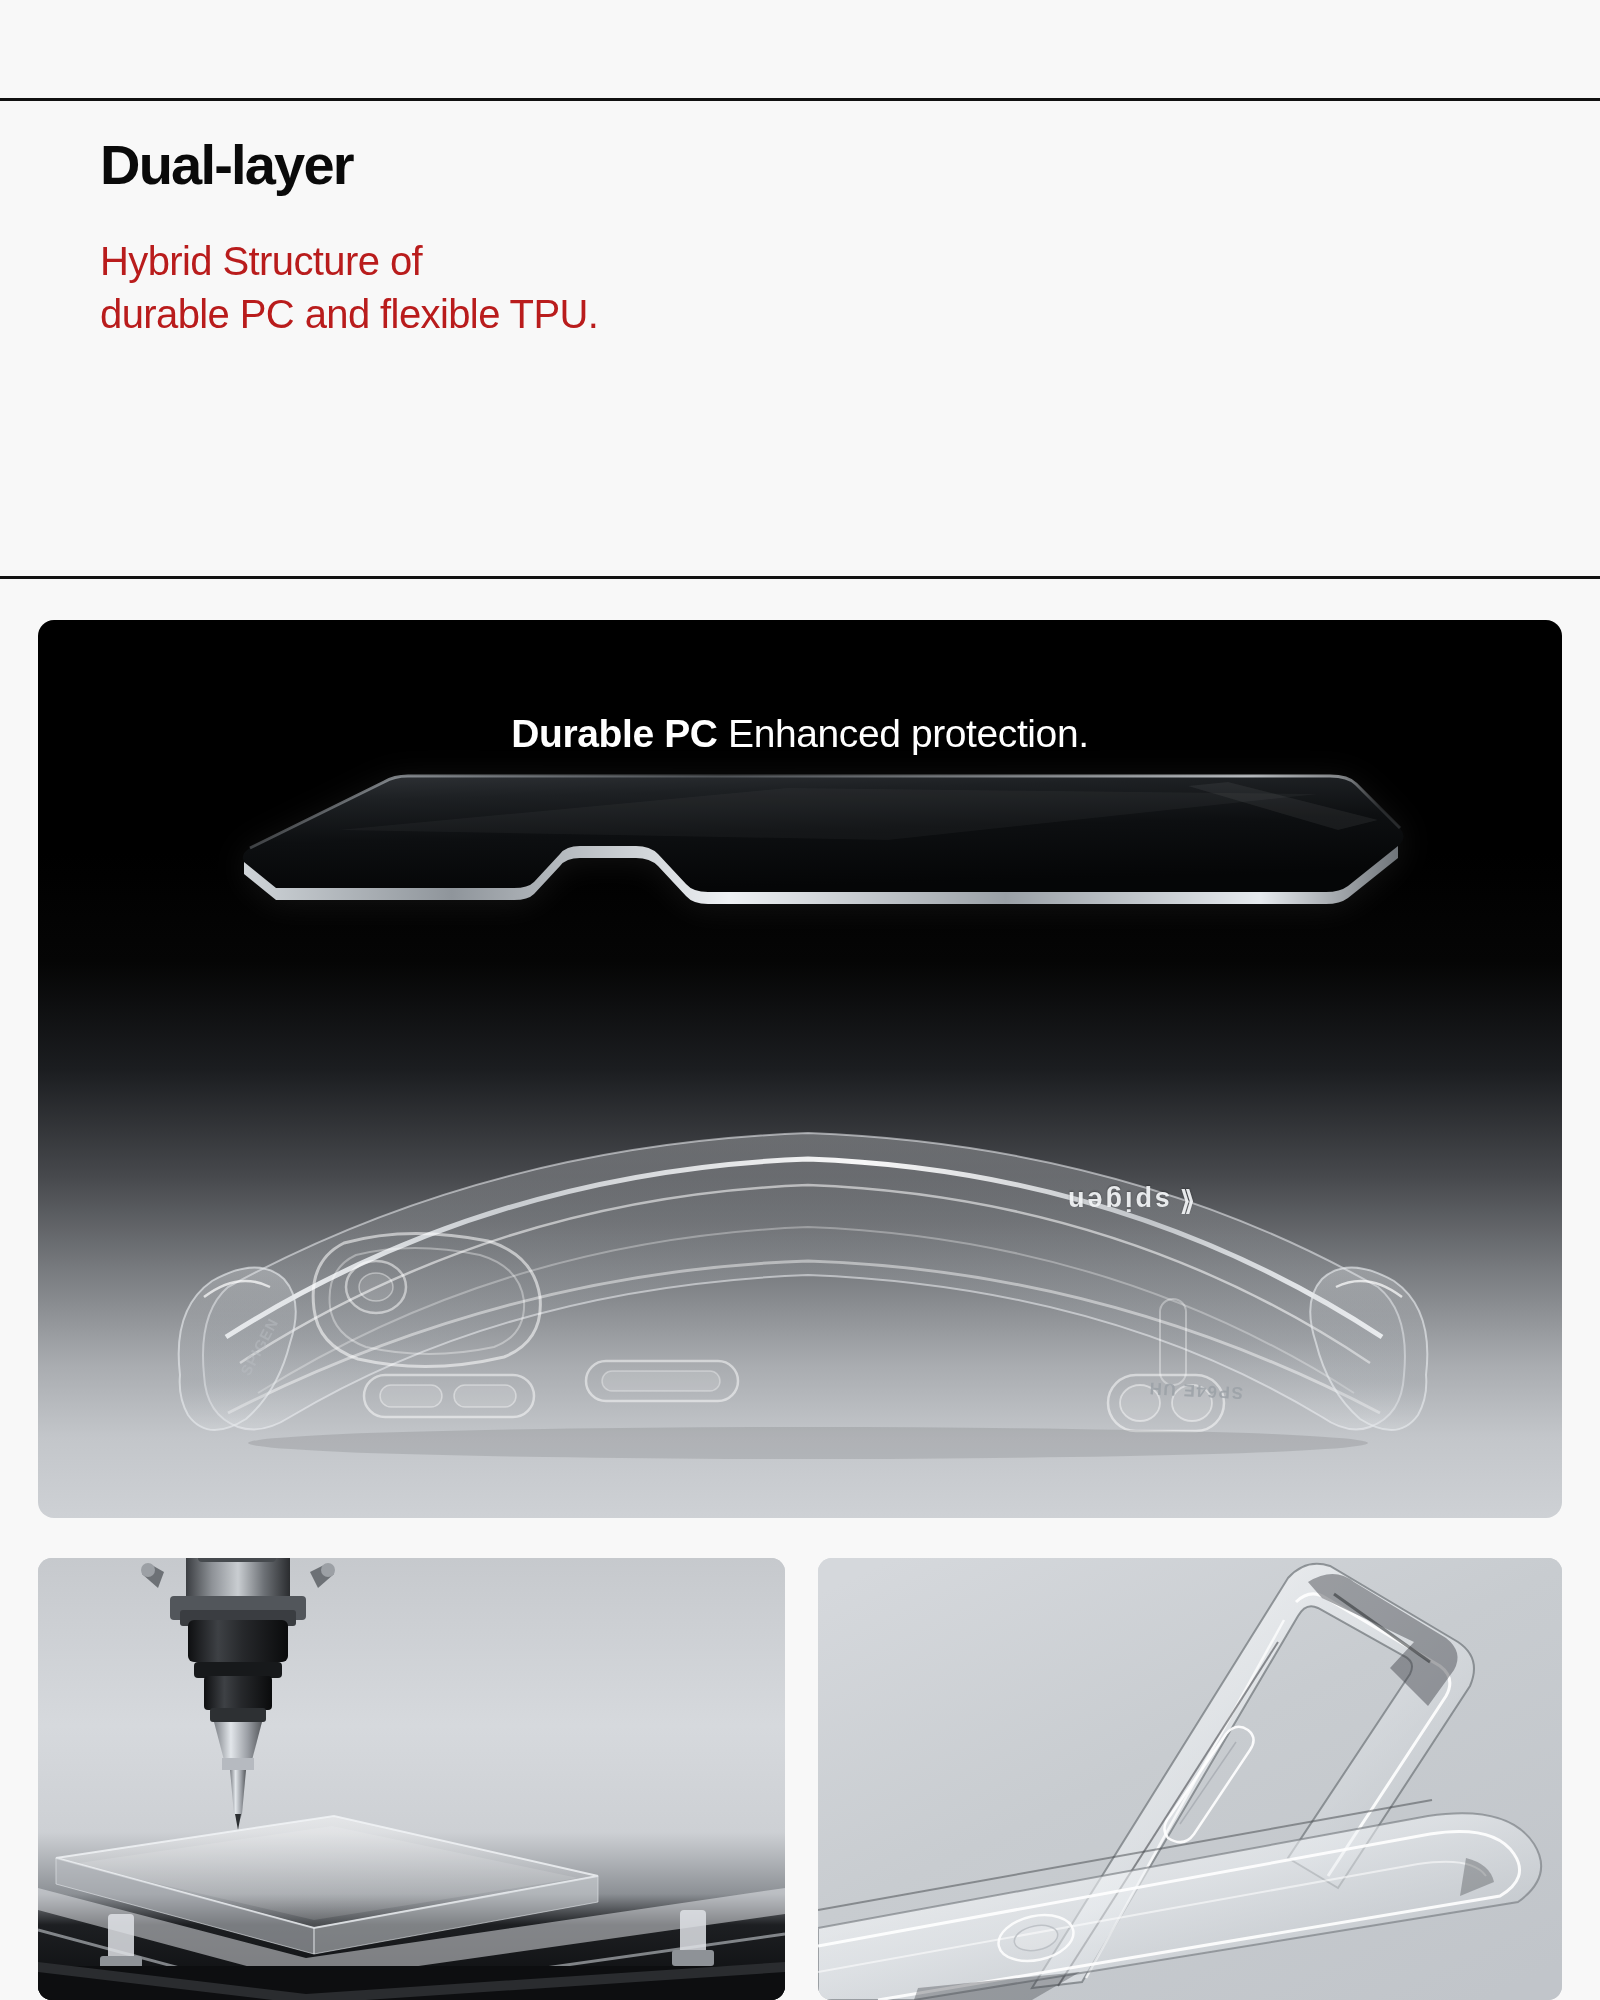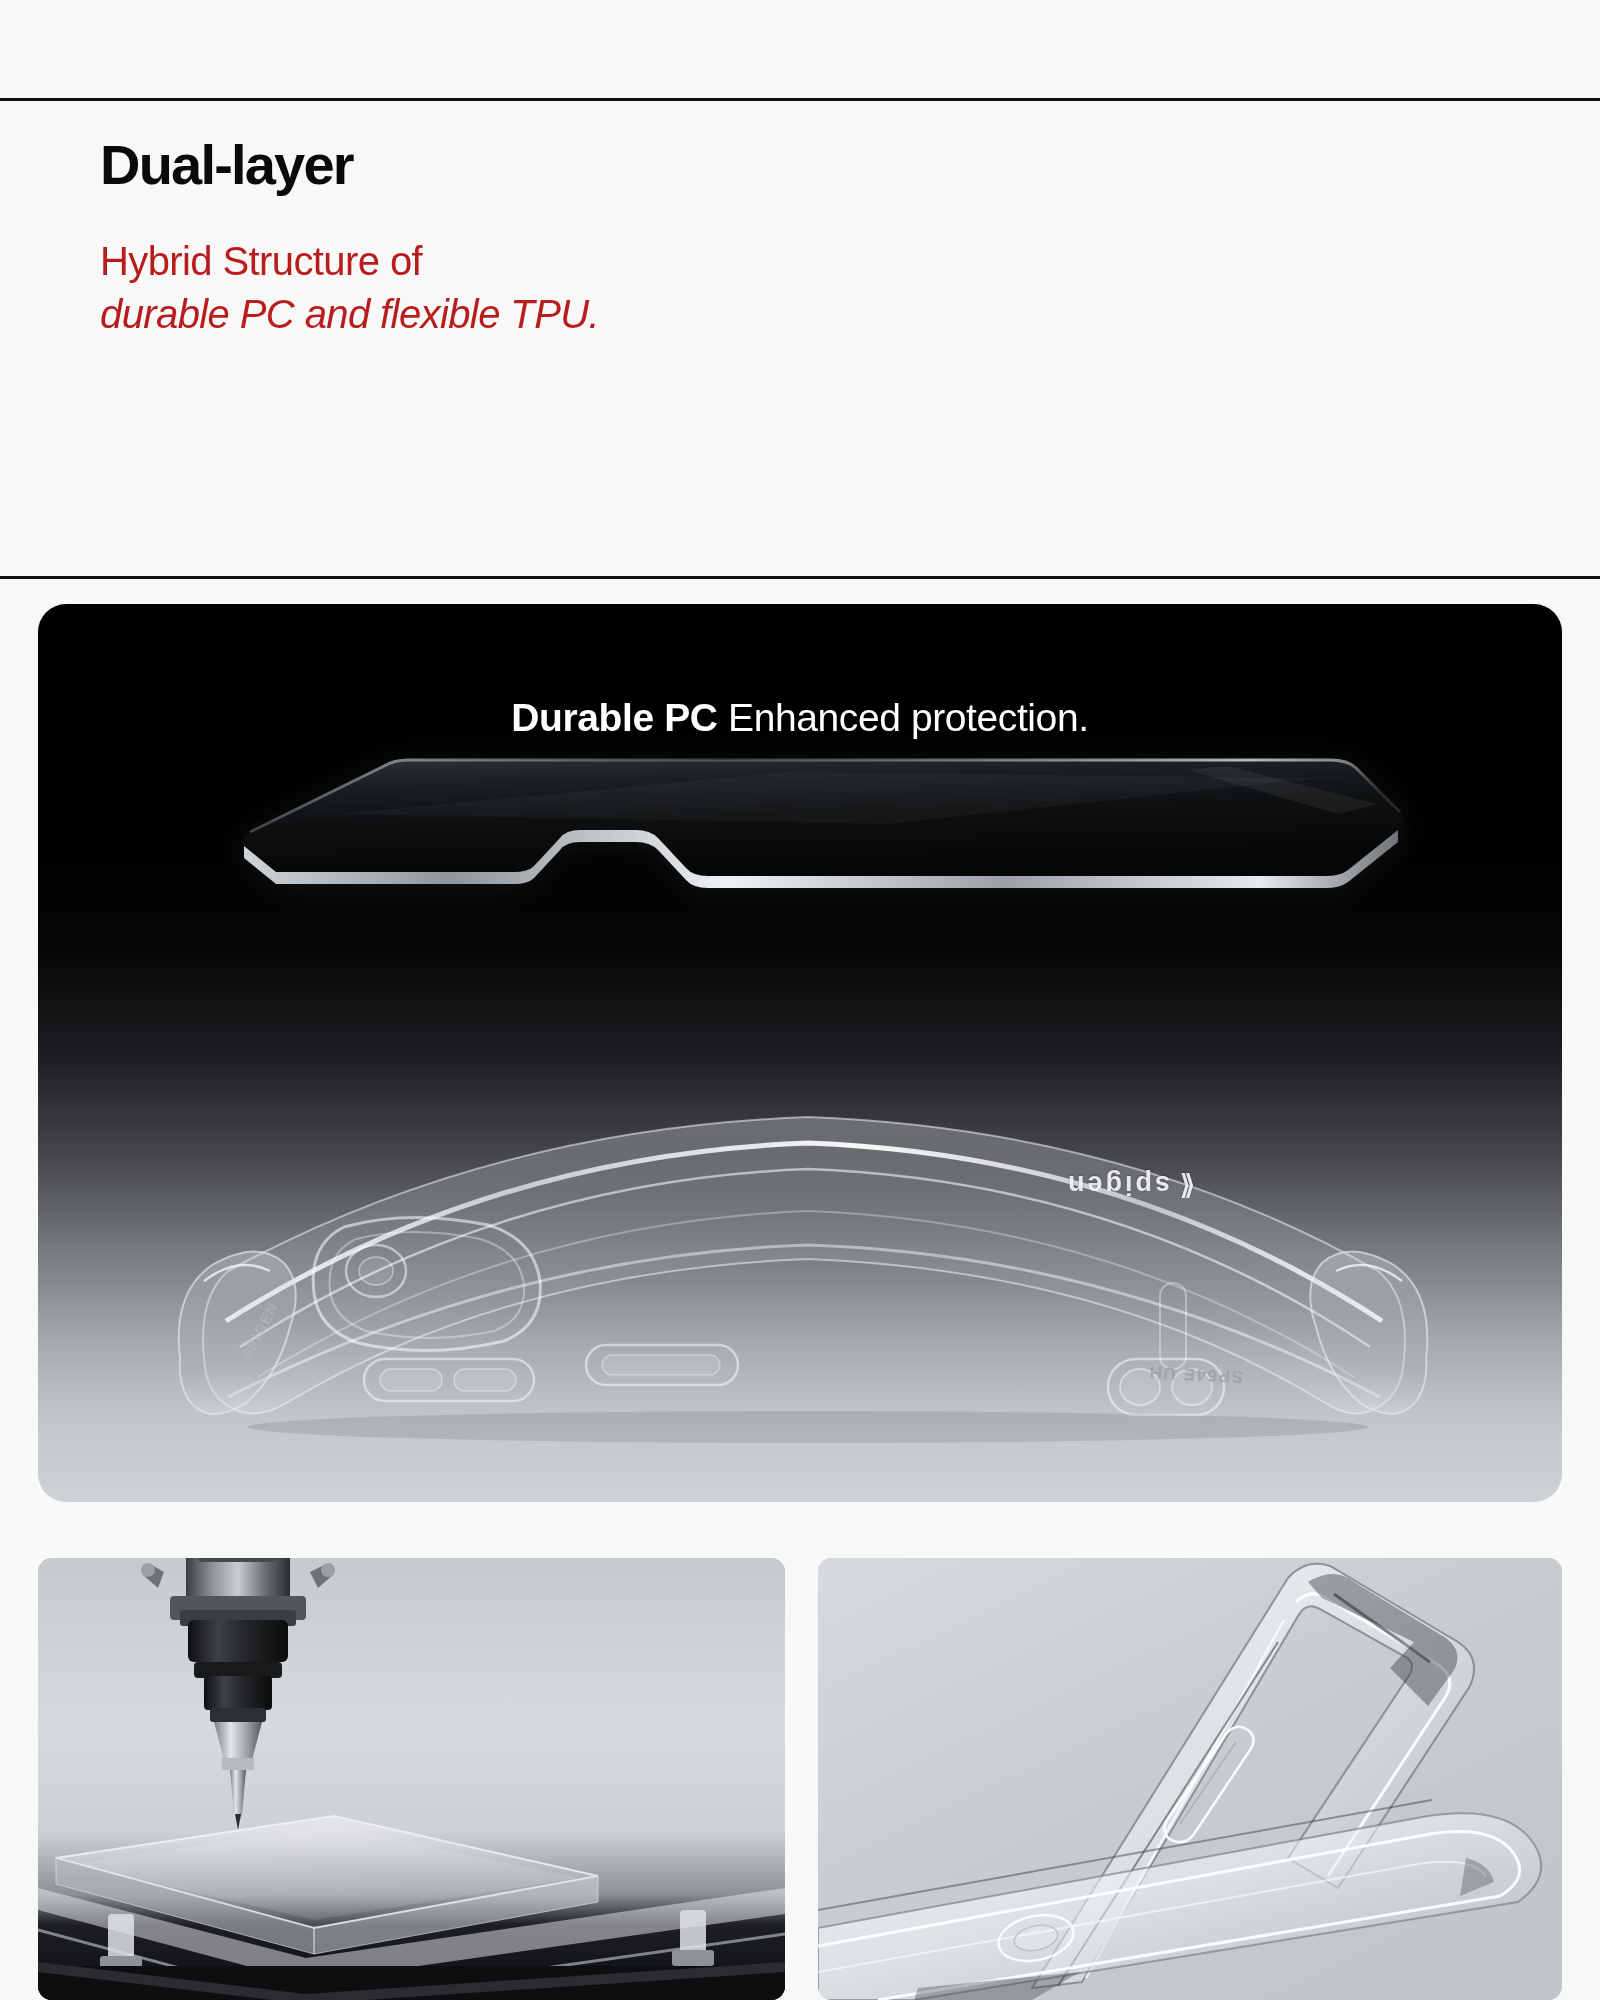--- a/index.html
+++ b/index.html
@@ -24,27 +24,27 @@
   .headline {
     font-size:56px; font-weight:bold; line-height:1.07;
     color:#0a0a0a; letter-spacing:-1.8px;
   }
   .headline .l2 { display:block; }
   .subhead {
     margin-top:40px;
     font-size:40px; line-height:1.32; font-weight:400;
     color:#b91c1c; letter-spacing:-0.6px;
   }
-  .subhead .s2 { display:block;font-style:italic; }
+  .subhead .s2 { display:block; }
 
   
   .hero {
-    position:absolute; left:38px; top:604px;
+    position:absolute; left:38px; top:620px;
     width:1524px; height:898px;
-    border-radius:28px; overflow:hidden;
+    border-radius:16px; overflow:hidden;
     background:linear-gradient(180deg,
         #000000 0%, #000000 26%, #050505 38%,
         #1b1d20 50%, #47494d 62%, #7b7e82 73%,
         #a9acb0 83%, #c3c6ca 91%, #ced1d5 100%);
   }
   .hero-label {
     position:absolute; width:100%; text-align:center;
     color:#ffffff; font-size:39px; letter-spacing:-0.4px;
     white-space:nowrap;
   }

